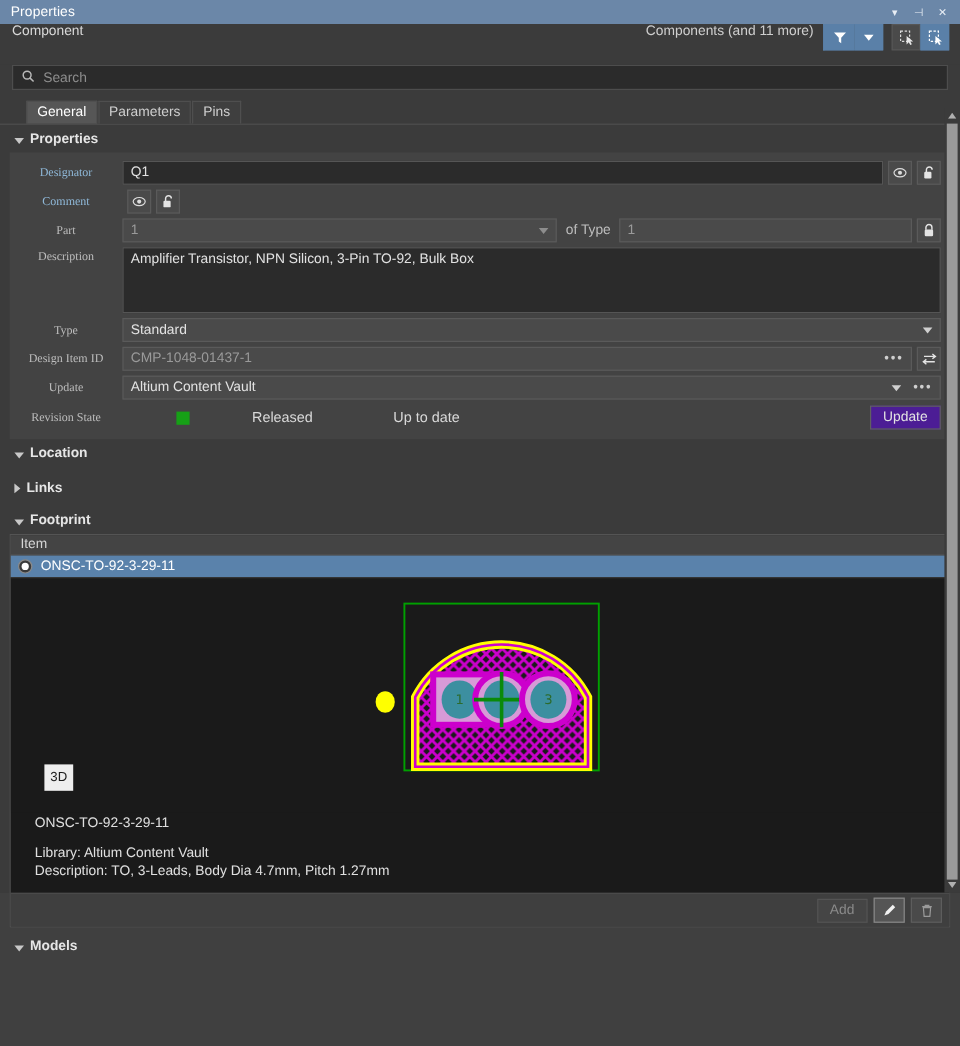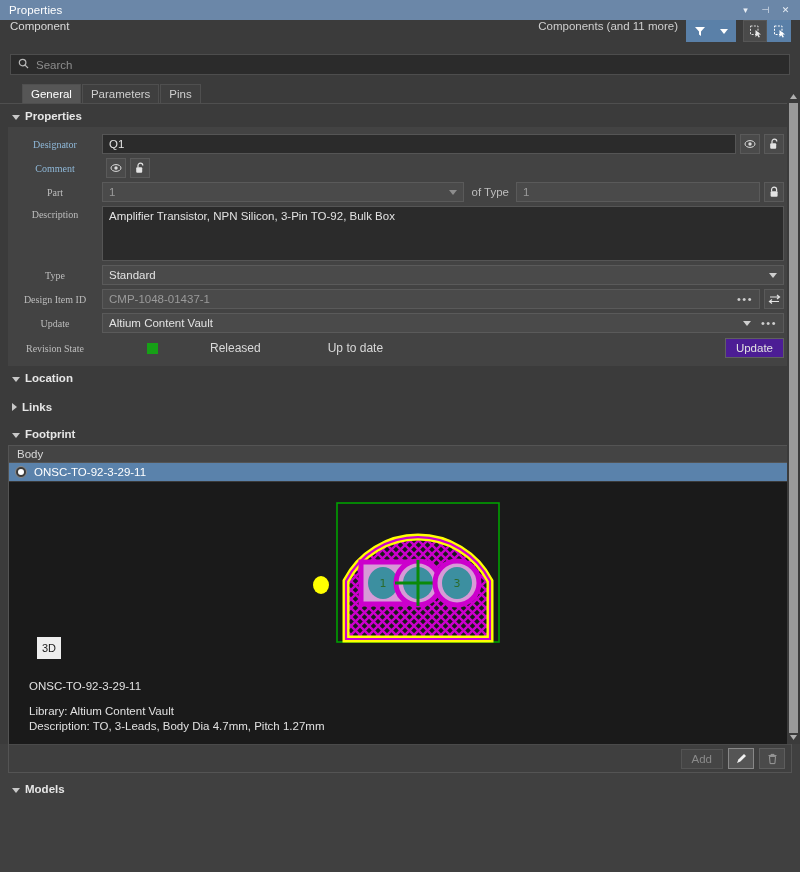--- a/index.html
+++ b/index.html
@@ -301,21 +301,21 @@
     <span class="tri right"></span>
     <span>Links</span>
   </div>
 
   <div class="sect" style="padding-top:10px">
     <span class="tri down"></span>
     <span>Footprint</span>
   </div>
 
   <div class="fpbox">
-    <div class="fphead">Body</div>
+    <div class="fphead">Item</div>
     <div class="fprow">
       <span class="radio">
           <i></i>
         </span>
       <span>ONSC-TO-92-3-29-11</span>
     </div>
 
     <div class="preview">
       <svg width="800" height="195" viewBox="0 0 800 195" style="display:block">
         <rect x="0" y="0" width="800" height="195" fill="#1a1a1a"></rect>

